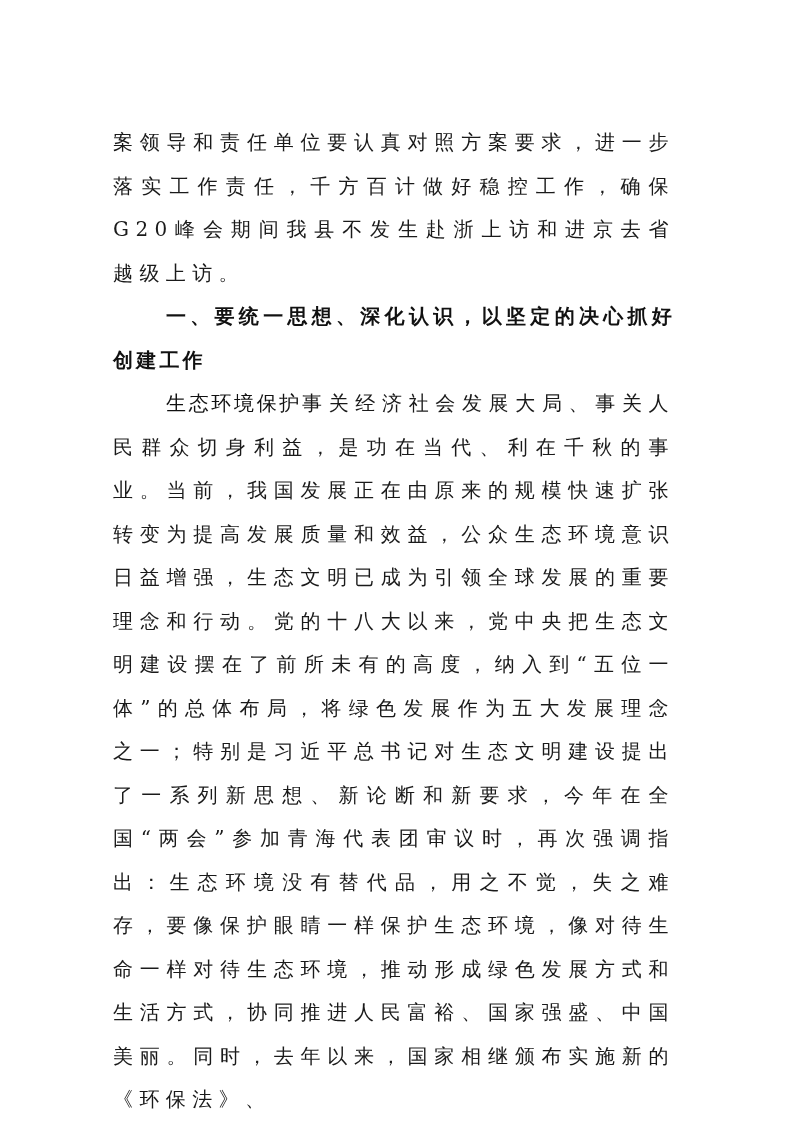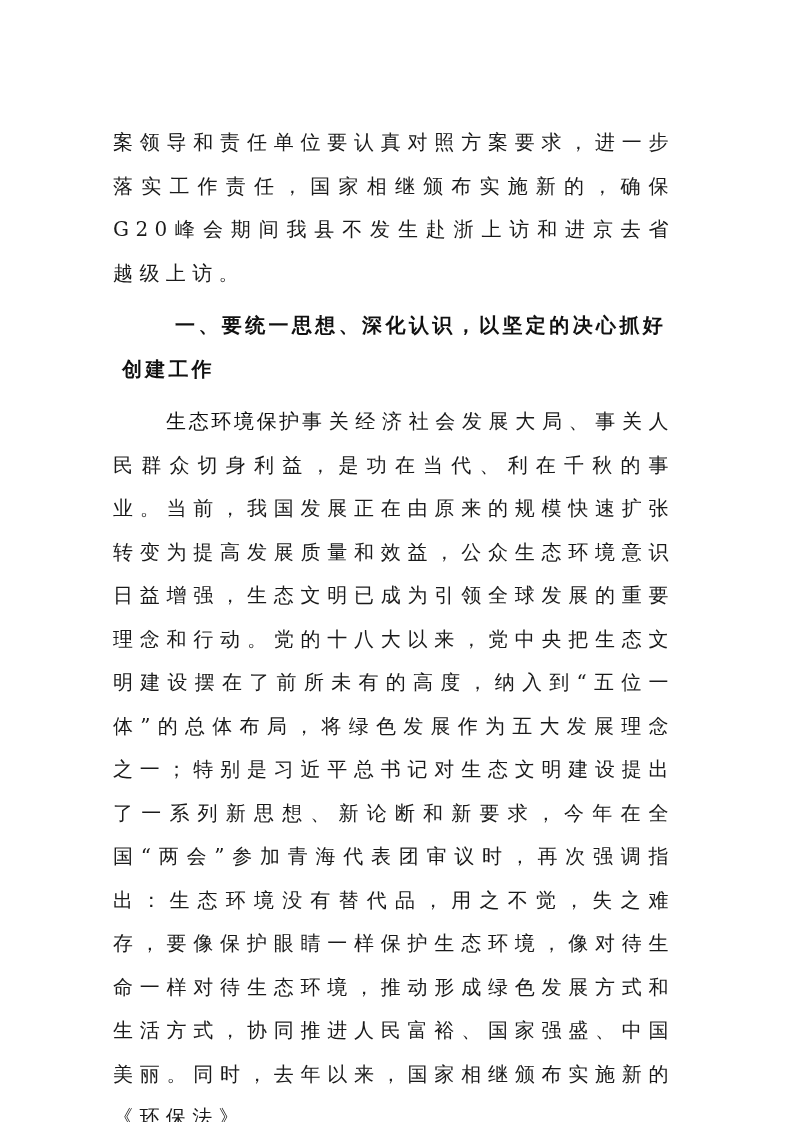--- a/index.html
+++ b/index.html
@@ -26,34 +26,34 @@
       text-align: justify;
     }
     .para {
       margin: 0;
       text-indent: 0;
     }
     .para.indent {
       text-indent: 53px;
     }
     .heading {
-      margin: 9px;
+      margin: 0;
       text-indent: 53px;
       font-family: "DejaVu Sans", "Liberation Sans", sans-serif;
       font-weight: bold;
       letter-spacing: 3.2px;
       color: #111111;
     }
     .bold-lead {
       font-family: "DejaVu Sans", "Liberation Sans", sans-serif;
       font-weight: normal;
       letter-spacing: 2.4px;
       color: #111111;
     }
   </style>
 </head>
 <body>
 
 <div class="page">
-  <p class="para">案领导和责任单位要认真对照方案要求，进一步落实工作责任，国家相继颁布实施新的，确保G20峰会期间我县不发生赴浙上访和进京去省越级上访。</p>
+  <p class="para">案领导和责任单位要认真对照方案要求，进一步落实工作责任，千方百计做好稳控工作，确保G20峰会期间我县不发生赴浙上访和进京去省越级上访。</p>
   <p class="heading">一、要统一思想、深化认识，以坚定的决心抓好创建工作</p>
   <p class="para indent"><span class="bold-lead">生态环境保护</span><span>事关经济社会发展大局、事关人民群众切身利益，是功在当代、利在千秋的事业。当前，我国发展正在由原来的规模快速扩张转变为提高发展质量和效益，公众生态环境意识日益增强，生态文明已成为引领全球发展的重要理念和行动。党的十八大以来，党中央把生态文明建设摆在了前所未有的高度，纳入到“五位一体”的总体布局，将绿色发展作为五大发展理念之一；特别是习近平总书记对生态文明建设提出了一系列新思想、新论断和新要求，今年在全国“两会”参加青海代表团审议时，再次强调指出：生态环境没有替代品，用之不觉，失之难存，要像保护眼睛一样保护生态环境，像对待生命一样对待生态环境，推动形成绿色发展方式和生活方式，协同推进人民富裕、国家强盛、中国美丽。同时，去年以来，国家相继颁布实施新的《环保法》、</span></p>
 </div>
 
 </body></html>

